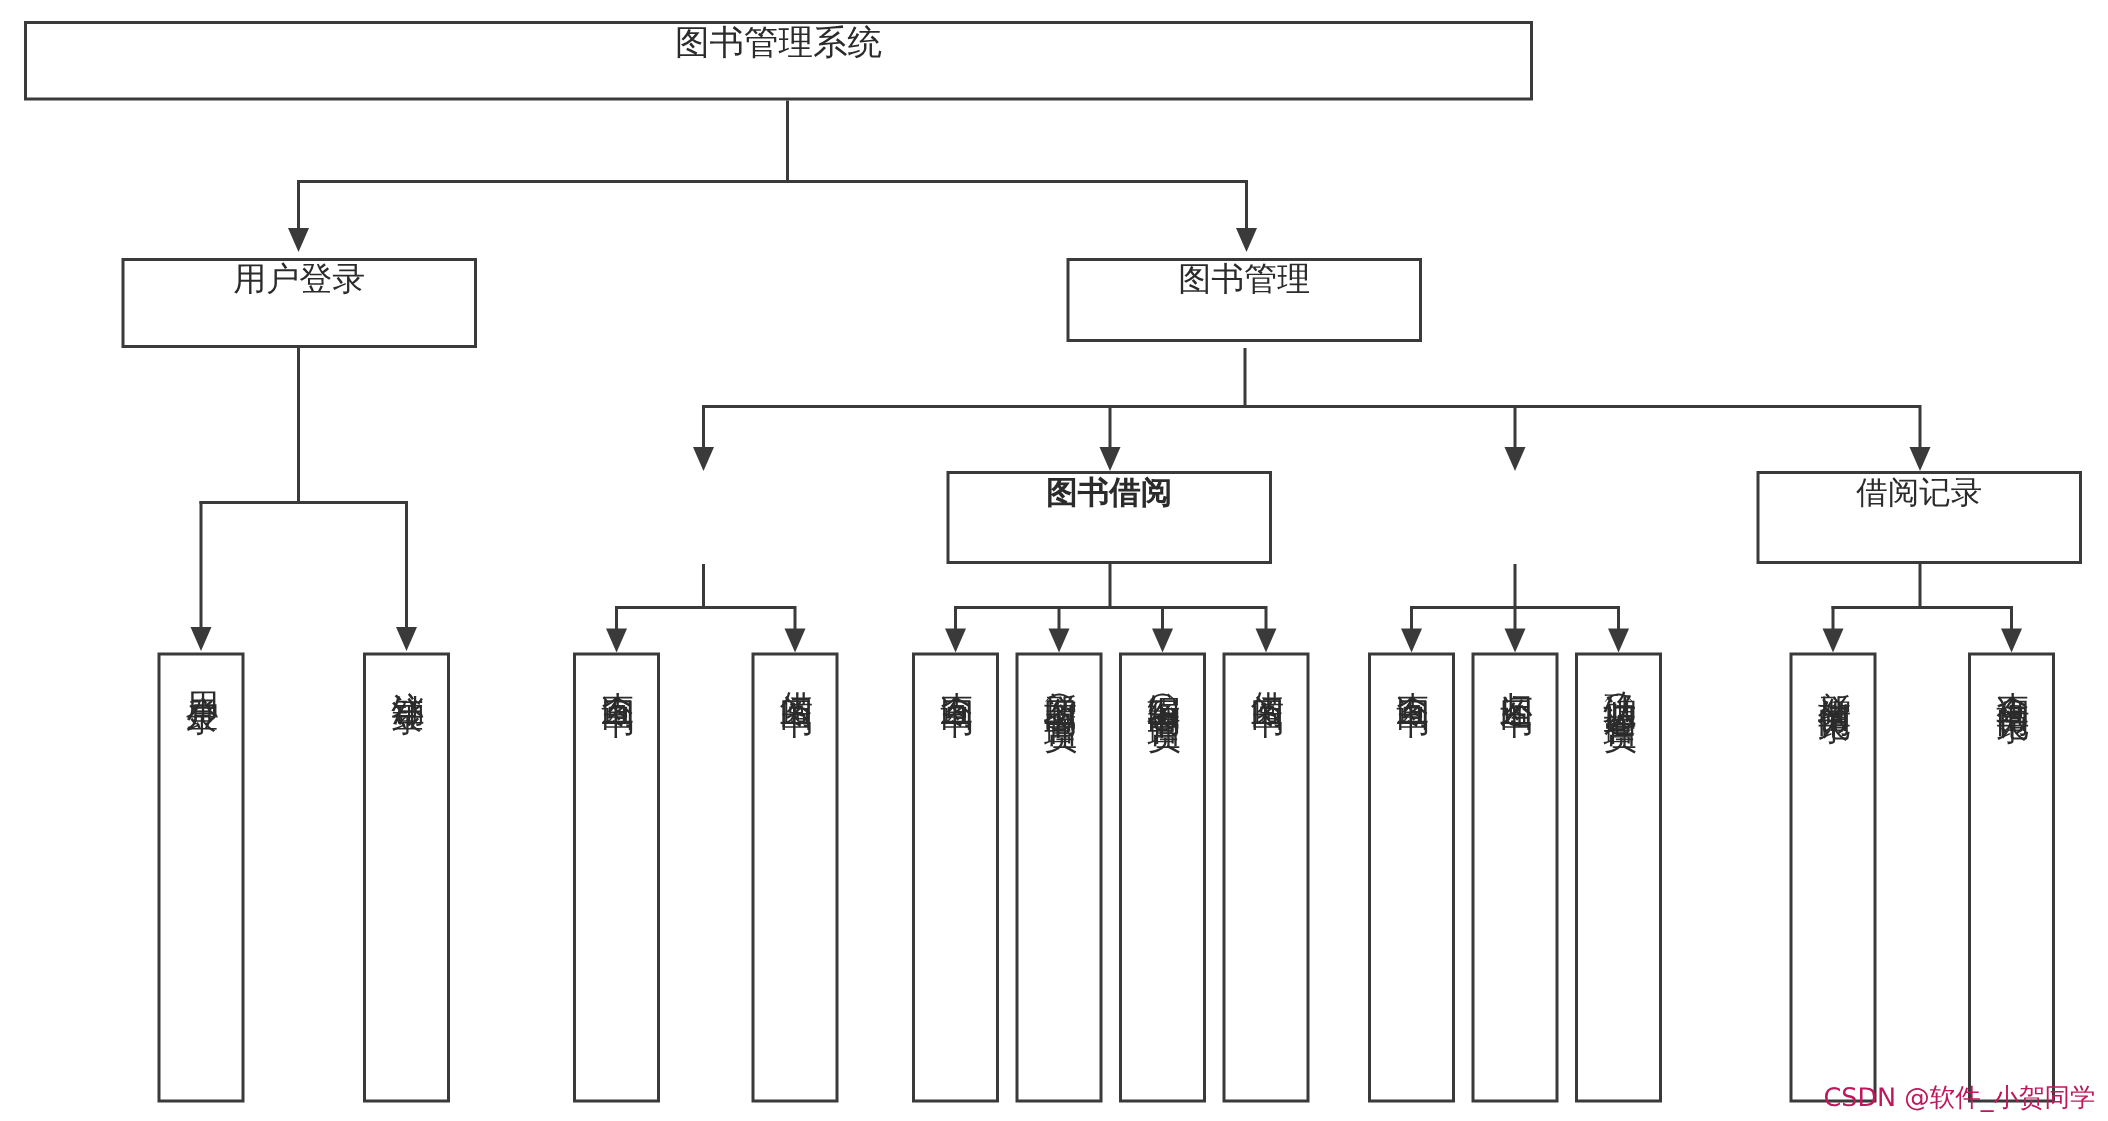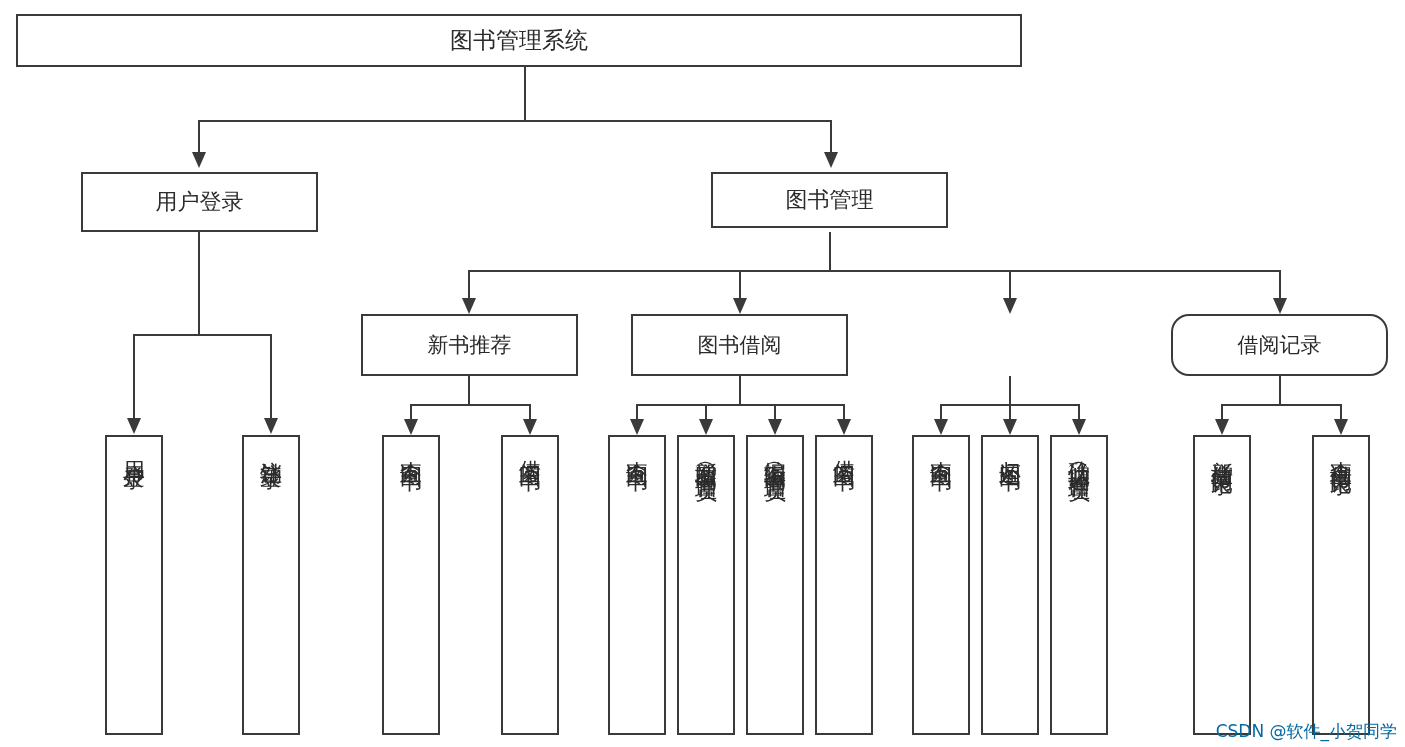--- a/index.html
+++ b/index.html
@@ -14,21 +14,20 @@
     background:#ffffff;
     overflow:hidden;
   }
   
   .node{
     position:absolute;
     box-sizing:border-box;
     border:2px solid #3a3a3a;
     background:#ffffff;
     display:flex;
-    align-items:center;
     justify-content:center;
     text-align:center;
   }
   .node .label{
     color:#2b2b2b;
     line-height:1.15;
     white-space:nowrap;
   }
   .root .label{font-size:23px;}
   .lvl2 .label{font-size:22px;}
@@ -62,21 +61,21 @@
     border-left:7px solid transparent;
     border-right:7px solid transparent;
     border-top:16px solid #3a3a3a;
   }
   
   #watermark{
     position:absolute;
     right:8px;
     bottom:4px;
     font-size:17px;
-    color:#0369a1;
+    color:#be185d;
     white-space:nowrap;
     user-select:none;
   }
 </style>
 </head>
 <body>
 
 <div id="canvas">
 
   <div class="node root" style="left:16px;top:14px;width:1006px;height:53px;">
@@ -109,27 +108,24 @@
   <div class="ln h" style="left:468px;top:270px;width:812px;"></div>
   <div class="ln v" style="left:468px;top:270px;height:30px;"></div>
   <div class="arrow" style="left:462px;top:298px;"></div>
   <div class="ln v" style="left:739px;top:270px;height:30px;"></div>
   <div class="arrow" style="left:733px;top:298px;"></div>
   <div class="ln v" style="left:1009px;top:270px;height:30px;"></div>
   <div class="arrow" style="left:1003px;top:298px;"></div>
   <div class="ln v" style="left:1279px;top:270px;height:30px;"></div>
   <div class="arrow" style="left:1273px;top:298px;"></div>
 
-  <div class="node lvl3" style="left:361px;top:314px;width:217px;height:62px;">
-    <span class="label">新书推荐</span>
-  </div>
-  <div class="node lvl3" style="left:631px;top:314px;width:217px;height:62px;">
+  <div class="node lvl3" style="left:631px;top:314px;width:217px;height:62px;font-weight:bold;">
     <span class="label">图书借阅</span>
   </div>
-  <div class="node lvl3" style="left:1171px;top:314px;width:217px;height:62px;border-radius:18px;">
+  <div class="node lvl3" style="left:1171px;top:314px;width:217px;height:62px;">
     <span class="label">借阅记录</span>
   </div>
 
   <div class="ln v" style="left:468px;top:376px;height:30px;"></div>
   <div class="ln h" style="left:410px;top:404px;width:120px;"></div>
   <div class="ln v" style="left:410px;top:404px;height:18px;"></div>
   <div class="arrow" style="left:404px;top:419px;"></div>
   <div class="ln v" style="left:529px;top:404px;height:18px;"></div>
   <div class="arrow" style="left:523px;top:419px;"></div>
 

